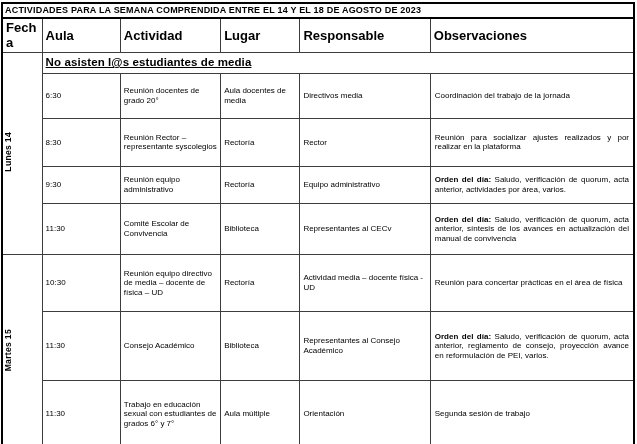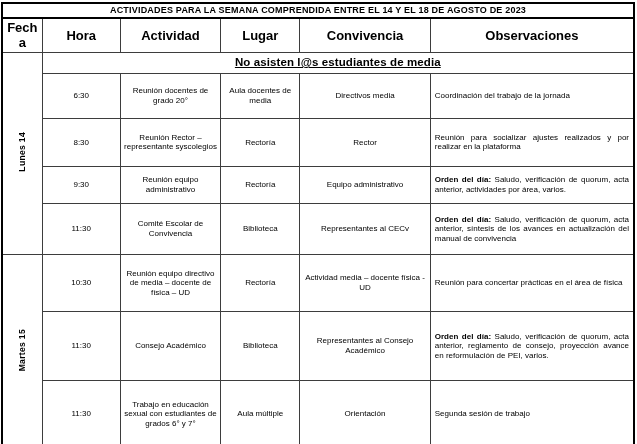--- a/index.html
+++ b/index.html
@@ -9,21 +9,21 @@
   }
   table.sched {
     border-collapse:collapse; table-layout:fixed;
     width:634px; margin:2px 0 0 1px;
     border:2px solid #000;
   }
   td {
     border:1px solid #3d3d3d;
     padding:1px 3px;
     font-size:8px; line-height:1.2;
-    text-align:center; vertical-align:middle;
+    vertical-align:middle;
     overflow:hidden; word-wrap:break-word;
   }
   tr.r-title td {
     font-weight:bold; font-size:9px; letter-spacing:0.2px;
     border-bottom:2px solid #000; padding:1px 2px;
   }
   tr.r-head td { font-weight:bold; font-size:13px; }
   td.notice-cell { font-weight:bold; font-size:11.5px; letter-spacing:0.1px;text-decoration:underline; }
   td.fecha-cell { padding:0; }
   .vtext {
@@ -60,24 +60,24 @@
       <col style="width:203px">
   </colgroup>
 
   <tbody>
       <tr class="r-title">
     <td colspan="6">ACTIVIDADES PARA LA SEMANA COMPRENDIDA ENTRE EL 14 Y EL 18 DE AGOSTO DE  2023</td>
   </tr>
 
   <tr class="r-head">
     <td>Fecha</td>
-    <td>Hora</td>
+    <td>Aula</td>
     <td>Actividad</td>
     <td>Lugar</td>
-    <td>Convivencia</td>
+    <td>Responsable</td>
     <td>Observaciones</td>
   </tr>
 
   <tr class="r-notice">
     <td class="fecha-cell" rowspan="5">
       <span class="vtext">Lunes 14</span>
     </td>
     <td class="notice-cell" colspan="5">No asisten l@s estudiantes de media</td>
   </tr>
 

